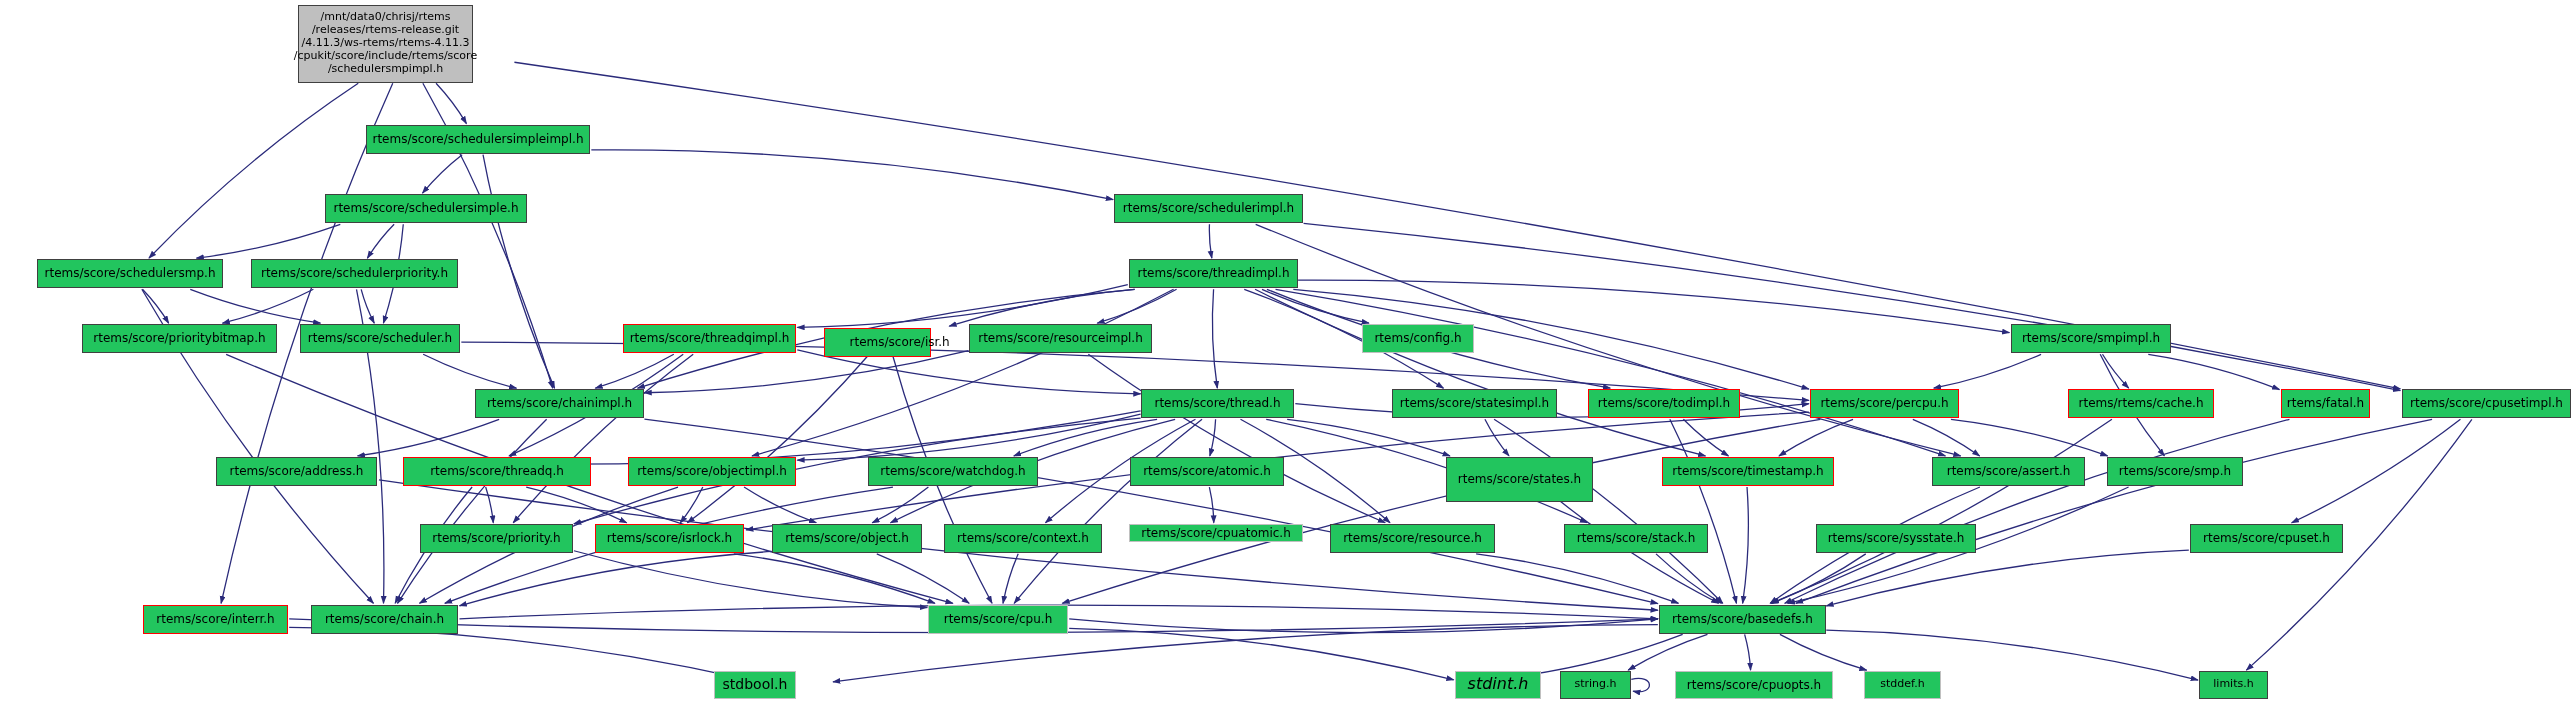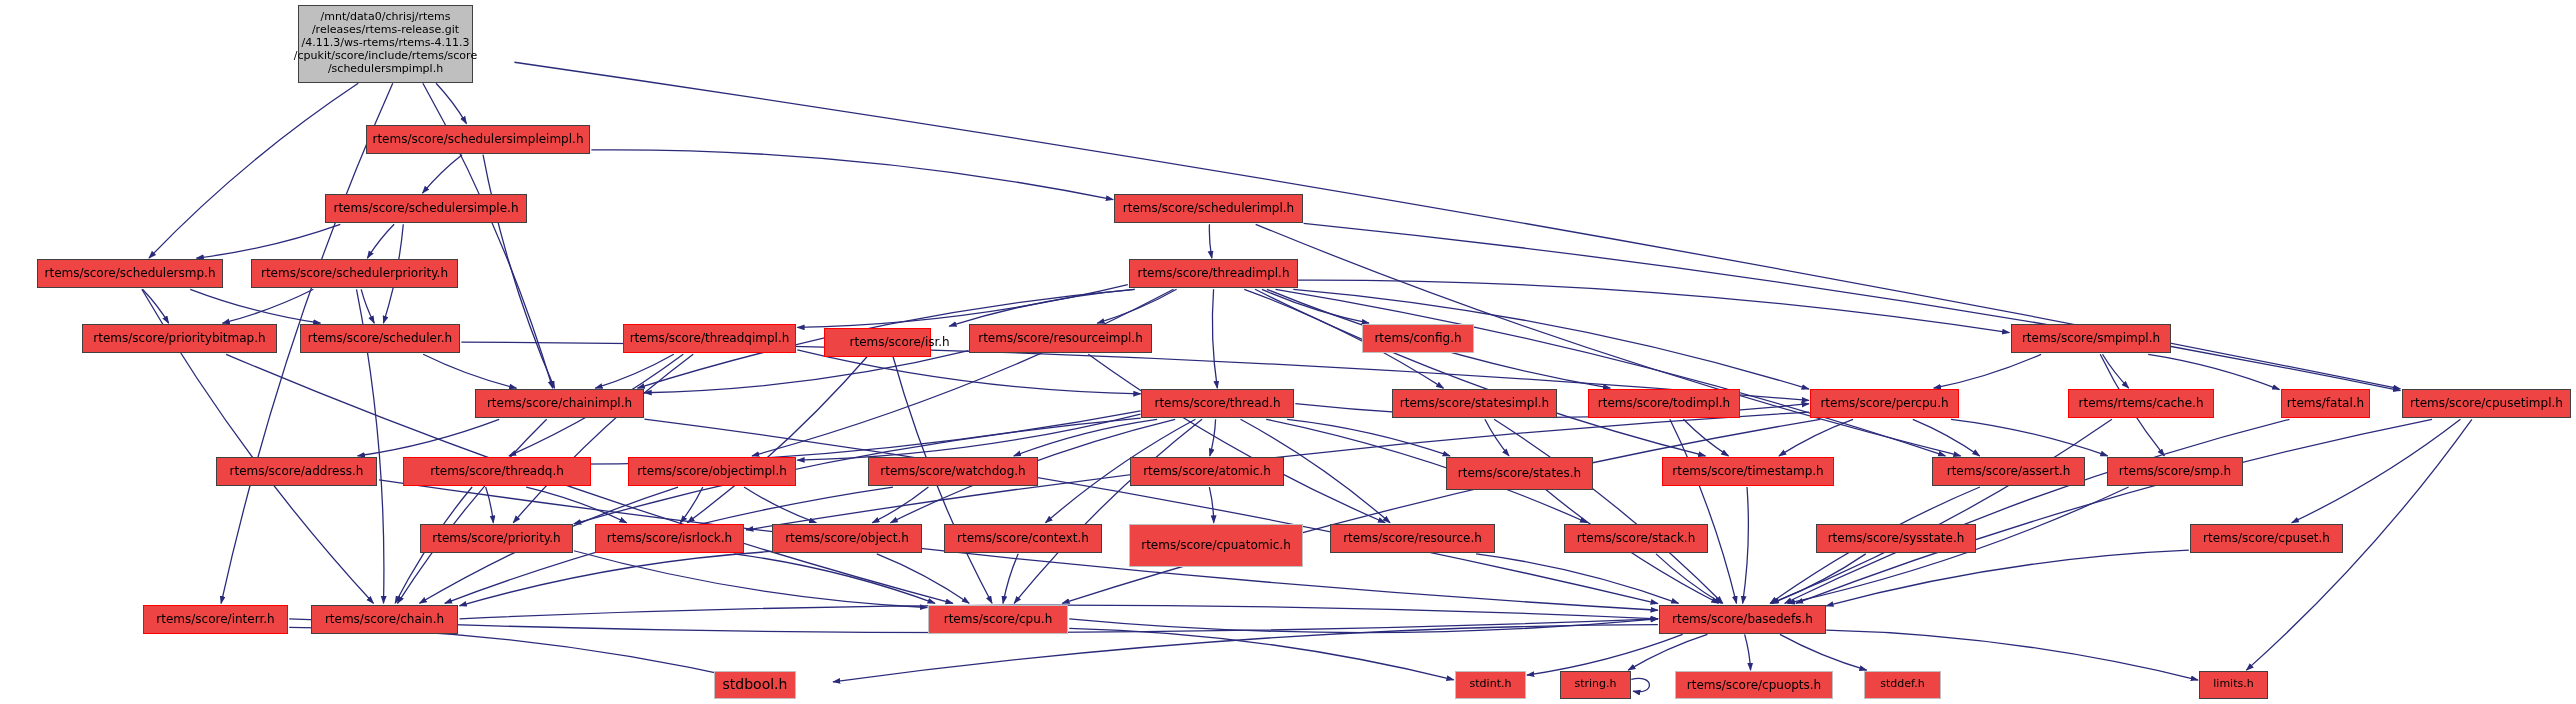--- a/index.html
+++ b/index.html
@@ -26,21 +26,21 @@
   .gnode {
     position: absolute;
     box-sizing: border-box;
     display: flex;
     align-items: center;
     justify-content: center;
     text-align: center;
     white-space: pre;
     line-height: 1.18;
     color: #000000;
-    background: #ef4444;
+    background: #22c55e;
     border: 0.9px solid #404040;
     font-size: 12px;
     padding: 0 3.7px;
     z-index: 5;
   }
   .gnode.root {
     background: #bfbfbf;
     border: 0.9px solid #404040;
     font-size: 12px;
     z-index: 6;
@@ -204,37 +204,37 @@
     <div class="gnode red" style="left: 1588px; top: 389px; width: 152px; height: 29px;">rtems/score/todimpl.h</div>
     <div class="gnode red" style="left: 1810px; top: 389px; width: 149px; height: 29px;">rtems/score/percpu.h</div>
     <div class="gnode red" style="left: 2068px; top: 389px; width: 146px; height: 29px;">rtems/rtems/cache.h</div>
     <div class="gnode red" style="left: 2281px; top: 389px; width: 89px; height: 29px;">rtems/fatal.h</div>
     <div class="gnode thick" style="left: 2402px; top: 389px; width: 169px; height: 29px;">rtems/score/cpusetimpl.h</div>
     <div class="gnode" style="left: 216px; top: 457px; width: 161px; height: 29px;">rtems/score/address.h</div>
     <div class="gnode red" style="left: 403px; top: 457px; width: 188px; height: 29px;">rtems/score/threadq.h</div>
     <div class="gnode red" style="left: 628px; top: 457px; width: 168px; height: 29px;">rtems/score/objectimpl.h</div>
     <div class="gnode" style="left: 868px; top: 457px; width: 170px; height: 29px;">rtems/score/watchdog.h</div>
     <div class="gnode" style="left: 1130px; top: 457px; width: 154px; height: 29px;">rtems/score/atomic.h</div>
-    <div class="gnode" style="left: 1446px; top: 457px; width: 147px; height: 33px;">rtems/score/states.h</div>
+    <div class="gnode" style="left: 1446px; top: 457px; width: 147px; height: 45px;">rtems/score/states.h</div>
     <div class="gnode red" style="left: 1662px; top: 457px; width: 172px; height: 29px;">rtems/score/timestamp.h</div>
     <div class="gnode" style="left: 1932px; top: 457px; width: 153px; height: 29px;">rtems/score/assert.h</div>
     <div class="gnode" style="left: 2107px; top: 457px; width: 136px; height: 29px;">rtems/score/smp.h</div>
     <div class="gnode" style="left: 420px; top: 524px; width: 153px; height: 29px;">rtems/score/priority.h</div>
     <div class="gnode red" style="left: 595px; top: 524px; width: 149px; height: 29px;">rtems/score/isrlock.h</div>
     <div class="gnode" style="left: 772px; top: 524px; width: 150px; height: 29px;">rtems/score/object.h</div>
     <div class="gnode" style="left: 944px; top: 524px; width: 158px; height: 29px;">rtems/score/context.h</div>
-    <div class="gnode grey" style="left: 1129px; top: 524px; width: 174px; height: 43px;">rtems/score/cpuatomic.h</div>
+    <div class="gnode grey" style="left: 1129px; top: 524px; width: 174px; height: 18px;">rtems/score/cpuatomic.h</div>
     <div class="gnode" style="left: 1330px; top: 524px; width: 165px; height: 29px;">rtems/score/resource.h</div>
     <div class="gnode" style="left: 1564px; top: 524px; width: 144px; height: 29px;">rtems/score/stack.h</div>
     <div class="gnode" style="left: 1816px; top: 524px; width: 160px; height: 29px;">rtems/score/sysstate.h</div>
     <div class="gnode" style="left: 2190px; top: 524px; width: 153px; height: 29px;">rtems/score/cpuset.h</div>
     <div class="gnode red" style="left: 143px; top: 605px; width: 145px; height: 29px;">rtems/score/interr.h</div>
     <div class="gnode" style="left: 311px; top: 605px; width: 147px; height: 29px;">rtems/score/chain.h</div>
     <div class="gnode grey" style="left: 928px; top: 605px; width: 140px; height: 29px;">rtems/score/cpu.h</div>
     <div class="gnode" style="left: 1659px; top: 605px; width: 167px; height: 29px;">rtems/score/basedefs.h</div>
     <div class="gnode grey" style="left: 714px; top: 671px; width: 82px; height: 27.5px; font-size: 14px;">stdbool.h</div>
-    <div class="gnode grey" style="left: 1455px; top: 671px; width: 71px; height: 27.5px; font-size: 11px;">stdint.h</div>
+    <div class="gnode grey" style="left: 1455px; top: 671px; width: 86px; height: 27.5px; font-size: 16px; font-style: italic;">stdint.h</div>
     <div class="gnode thick" style="left: 1560px; top: 671px; width: 71px; height: 27.5px; font-size: 11px;">string.h</div>
     <div class="gnode grey" style="left: 1675px; top: 671px; width: 158px; height: 27.5px;">rtems/score/cpuopts.h</div>
     <div class="gnode grey" style="left: 1864px; top: 671px; width: 77px; height: 27.5px; font-size: 11px;">stddef.h</div>
     <div class="gnode thick" style="left: 2199px; top: 671px; width: 69px; height: 27.5px; font-size: 11px;">limits.h</div>
   </div>
 
 
 </body></html>

